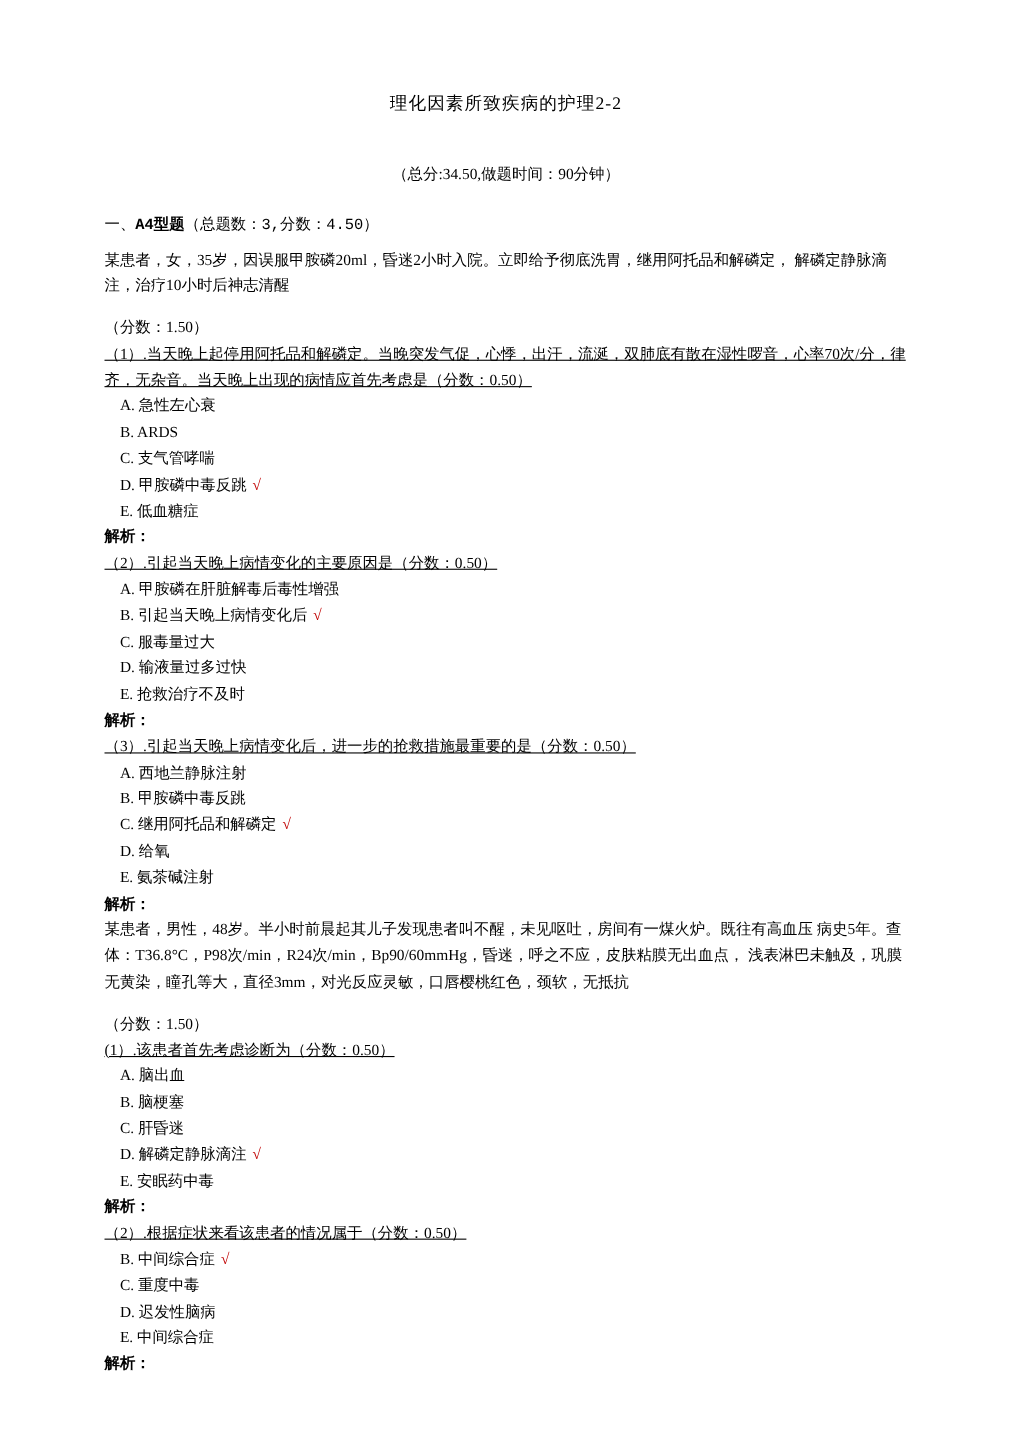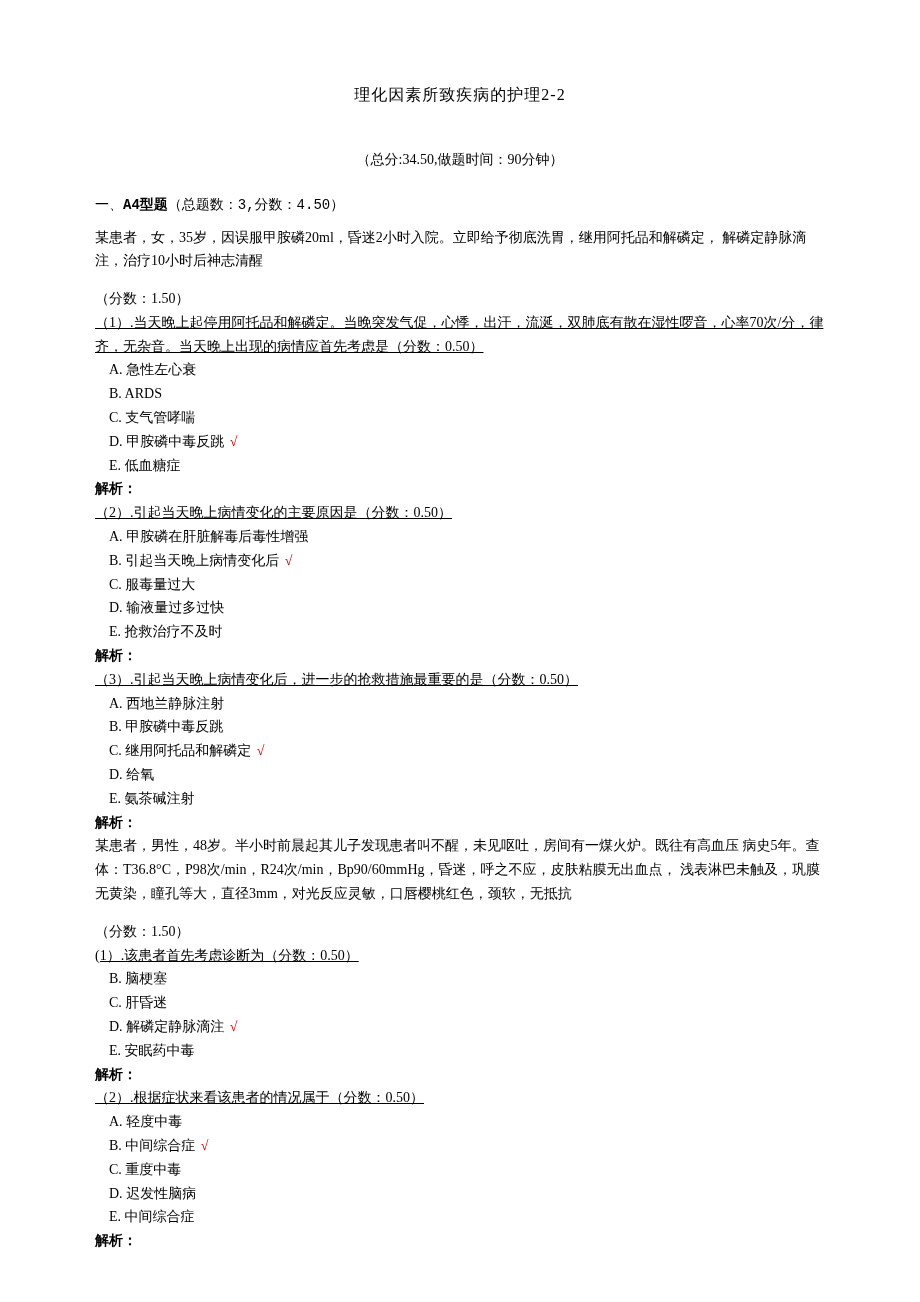--- a/index.html
+++ b/index.html
@@ -99,28 +99,28 @@
       <div class="option-row"><span>B.</span> <span>甲胺磷中毒反跳</span></div>
       <div class="option-row"><span>C.</span> <span>继用阿托品和解磷定</span> <span class="correct-mark">√</span></div>
       <div class="option-row"><span>D.</span> <span>给氧</span></div>
       <div class="option-row"><span>E.</span> <span>氨茶碱注射</span></div>
     </div>
     <div class="jiexi">解析：</div>
     <div class="case-intro">某患者，男性，48岁。半小时前晨起其儿子发现患者叫不醒，未见呕吐，房间有一煤火炉。既往有高血压 病史5年。查体：T36.8°C，P98次/min，R24次/min，Bp90/60mmHg，昏迷，呼之不应，皮肤粘膜无出血点， 浅表淋巴未触及，巩膜无黄染，瞳孔等大，直径3mm，对光反应灵敏，口唇樱桃红色，颈软，无抵抗</div>
     <div class="score-line">（分数：1.50）</div>
     <div class="question">(1）.该患者首先考虑诊断为（分数：0.50）</div>
     <div class="options">
+      <div class="option-row"><span>A.</span> <span>脑出血</span></div>
       <div class="option-row"><span>B.</span> <span>脑梗塞</span></div>
       <div class="option-row"><span>C.</span> <span>肝昏迷</span></div>
       <div class="option-row"><span>D.</span> <span>解磷定静脉滴注</span> <span class="correct-mark">√</span></div>
       <div class="option-row"><span>E.</span> <span>安眠药中毒</span></div>
     </div>
     <div class="jiexi">解析：</div>
     <div class="question">（2）.根据症状来看该患者的情况属于（分数：0.50）</div>
     <div class="options">
-      <div class="option-row"><span>A.</span> <span>轻度中毒</span></div>
       <div class="option-row"><span>B.</span> <span>中间综合症</span> <span class="correct-mark">√</span></div>
       <div class="option-row"><span>C.</span> <span>重度中毒</span></div>
       <div class="option-row"><span>D.</span> <span>迟发性脑病</span></div>
       <div class="option-row"><span>E.</span> <span>中间综合症</span></div>
     </div>
     <div class="jiexi">解析：</div>
   </div>
 
 </body></html>

